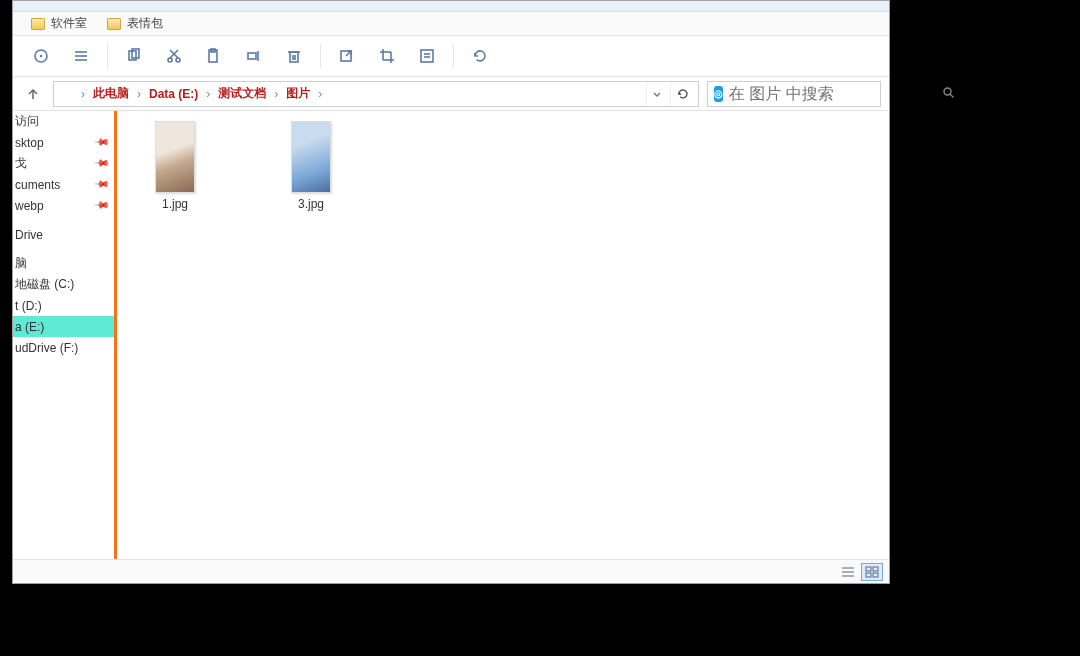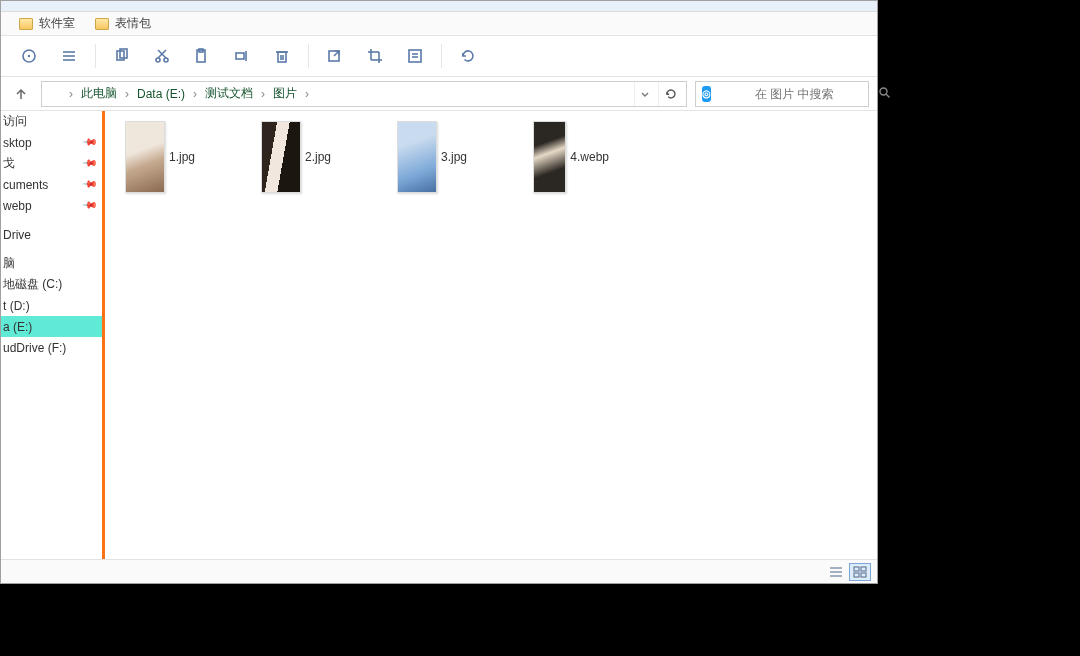--- a/index.html
+++ b/index.html
@@ -1,20 +1,20 @@
 <!DOCTYPE html>
 <html><head>
 <meta charset="utf-8">
 <style>
 * { box-sizing: border-box; margin: 0; padding: 0; font-family: "Microsoft YaHei", "Segoe UI", Tahoma, sans-serif; font-size: 12px; }
 body { background: #000; width: 1080px; height: 656px; overflow: hidden; position: relative; }
 
 .window {
   position: absolute;
-  top: 0; left: 0;
+  top: 0; left: 12px;
   width: 878px; height: 584px;
   background: #fff;
   border: 1px solid #a0a0a0;
   display: flex;
   flex-direction: column;
 }
 
 
 .top-peek {
   height: 11px;
@@ -82,21 +82,21 @@
 .crumb-box {
   flex: 1;
   height: 26px;
   border: 1px solid #cfcfcf;
   display: flex; align-items: center;
   padding-left: 6px;
   gap: 4px;
   position: relative;
 }
 .crumb-box .folder-ico { width: 16px; height: 13px; }
-.crumb-item { display:flex; align-items:center; color:#14532d; padding: 0 3px; cursor:default;}
+.crumb-item { display:flex; align-items:center; color:#b91c1c; padding: 0 3px; cursor:default;font-weight:bold;}
 .crumb-sep { color:#888; padding:0 1px;}
 .crumb-chev {
   position:absolute; right:32px; top:0; bottom:0; width:20px;
   display:flex;align-items:center;justify-content:center; color:#777;
   border-left:1px solid #eee;
 }
 .crumb-refresh {
   position:absolute; right:4px; top:0; bottom:0; width:24px;
   display:flex;align-items:center;justify-content:center; color:#555;
   border-left:1px solid #eee;
@@ -106,21 +106,21 @@
   border: 1px solid #cfcfcf;
   display: flex; align-items: center;
   padding: 0 6px;
   gap: 6px;
 }
 .search-ico-badge {
   width:16px;height:16px;border-radius:3px;background:#1e9bf0;
   display:flex;align-items:center;justify-content:center;color:#fff;font-size:10px;font-weight:bold;
 }
 .search-box input {
-  flex:1; border:none; outline:none; font-size:12px; color:#a16207; background:transparent;text-align:center;
+  flex:1; border:none; outline:none; font-size:16px; color:#a16207; background:transparent;
 }
 .search-mag { color:#777; }
 
 
 .body {
   flex:1; display:flex; min-height:0;
 }
 .sidebar {
   width: 104px;
   border-right: 3px solid #f97316;
@@ -139,21 +139,21 @@
 .side-item.selected { background:#5eead4; }
 .side-spacer { height:8px; }
 
 .content {
   flex:1; background:#fff; position:relative;
   padding: 10px 20px;
 }
 .files { display:flex; gap: 60px; }
 .file {
   width: 76px;
-  display:flex; align-items:center;
+  display:flex; flex-direction:column; align-items:center;
   gap:4px; cursor:default;
 }
 .thumb {
   width: 40px; height: 72px;
   border:1px solid #ddd;
   box-shadow: 1px 1px 2px rgba(0,0,0,.15);
   background:#e5d6c9;
 }
 .thumb.t1 { background: linear-gradient(160deg,#efe6dc 40%,#c5a98e 60%,#8a6a52); }
 .thumb.t2 { background: linear-gradient(100deg,#30251e 30%,#f1e7de 30%,#f1e7de 55%,#1c1611 55%); }
@@ -361,30 +361,22 @@
         </div>
     </div>
 
     <div class="content">
       <div class="files">
         <div class="file">
           <div class="thumb t1"></div>
           <div class="fname">1.jpg</div>
         </div>
         <div class="file">
-          <div class="thumb t2"></div>
-          <div class="fname">2.jpg</div>
-        </div>
-        <div class="file">
           <div class="thumb t3"></div>
           <div class="fname">3.jpg</div>
-        </div>
-        <div class="file">
-          <div class="thumb t4"></div>
-          <div class="fname">4.webp</div>
         </div>
       </div>
     </div>
   </div>
 
   <div class="statusbar">
     <div class="view-btn">
       <svg width="14" height="12" viewBox="0 0 14 12">
           <line x1="1" y1="2" x2="13" y2="2"></line>
           <line x1="1" y1="6" x2="13" y2="6"></line>

